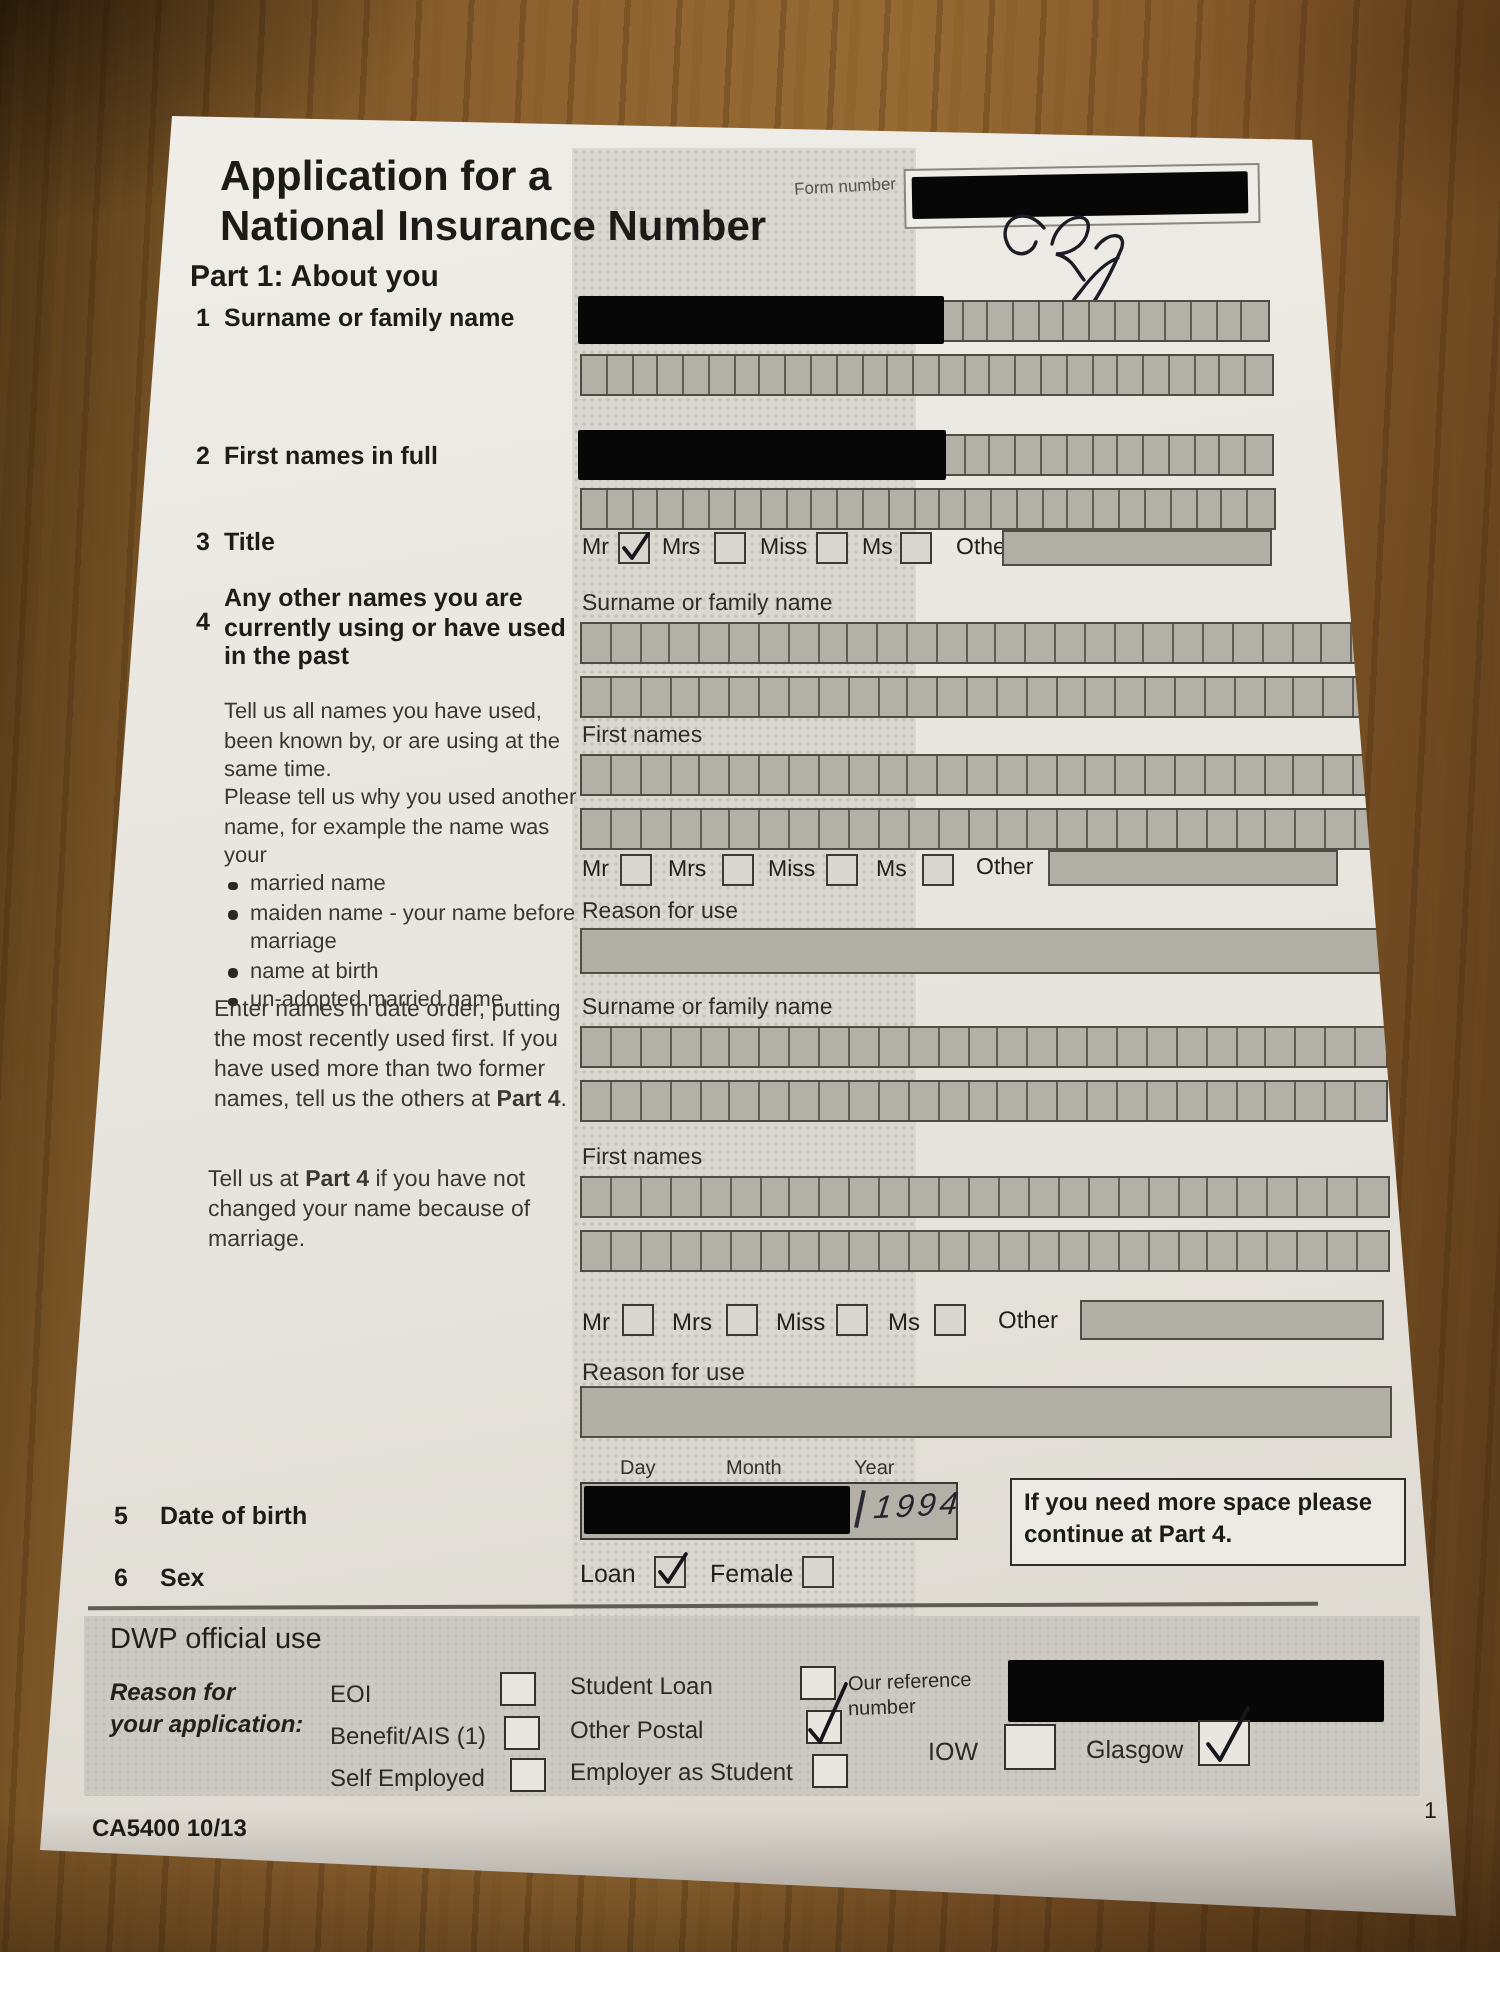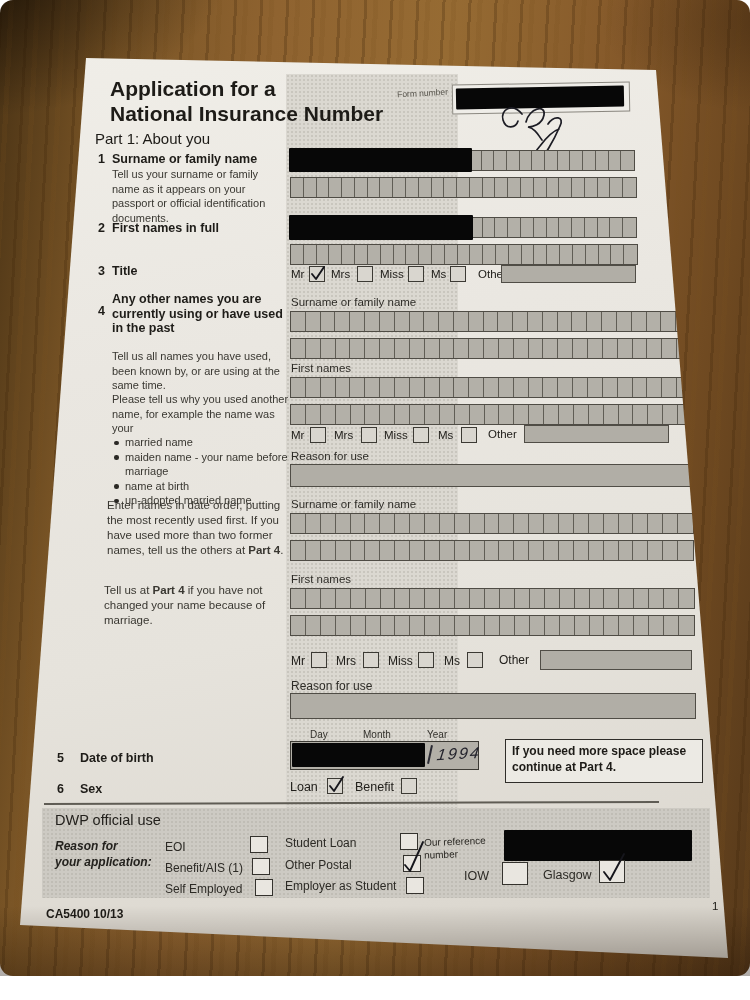--- a/index.html
+++ b/index.html
@@ -3,21 +3,20 @@
 <meta charset="utf-8">
 <style>
   html,body{margin:0;padding:0;}
   body{width:750px;height:1000px;overflow:hidden;font-family:"Liberation Sans",sans-serif;}
   .photo{position:relative;width:750px;height:976px;
     background:
       radial-gradient(ellipse 420px 260px at -3% -4%, rgba(10,5,0,.72), rgba(10,5,0,0) 60%),
       radial-gradient(ellipse 300px 160px at 104% 2%, rgba(30,15,2,.35), rgba(30,15,2,0) 60%),
       repeating-linear-gradient(93deg, rgba(60,35,8,.25) 0 3px, rgba(0,0,0,0) 3px 9px, rgba(120,80,30,.18) 9px 14px, rgba(0,0,0,0) 14px 26px),
       linear-gradient(97deg,#4a3315 0%,#7a5526 14%,#8f6330 32%,#966b33 52%,#85592a 72%,#6d4820 88%,#56391a 100%);
-    border-radius: 13px;
   }
   .photo::after{content:"";position:absolute;left:0;right:0;bottom:0;height:70px;
     background:linear-gradient(180deg,rgba(25,12,2,.0),rgba(25,12,2,.35));}
   .paper{position:absolute;inset:0;
     clip-path:polygon(86px 58px, 656px 70px, 728px 958px, 20px 925px);
     background:
       linear-gradient(170deg,#f1efe9 0%,#eae7e1 35%,#e6e3dc 62%,#ddd9d1 88%,#d3cfc6 100%);
     filter:drop-shadow(3px 8px 10px rgba(15,8,0,.55));
   }
   .txt{position:absolute;color:#2c2a25;}
@@ -59,25 +58,24 @@
     <div style="position:absolute;left:452px;top:83px;width:176px;height:28px;background:#efede8;border:1px solid #8a877f;transform:rotate(-1deg)">
       <div class="redact" style="left:3px;top:3px;width:168px;height:21px"></div>
     </div>
     <svg style="position:absolute;left:492px;top:100px;overflow:visible" width="90" height="75" viewBox="0 0 90 75">
       <g fill="none" stroke="#1c1c24" stroke-width="1.7" stroke-linecap="round">
         <path d="M30 14 C20 2 8 10 11 20 C14 30 24 28 26 21"></path>
         <path d="M34 22 C37 8 54 4 52 15 C50 25 40 27 36 27 C44 29 46 35 50 40"></path>
         <path d="M56 24 C62 15 73 16 68 26 C62 40 52 58 44 64 C37 69 40 55 48 46 C54 38 61 31 67 29"></path>
       </g>
     </svg>
-    <div class="txt" style="left:95px;top:130px;font-size:15px;font-weight:normal;color:#1d1b17">Part 1: About you</div>
+    <div class="txt" style="left:95px;top:130px;font-size:15px;font-weight:bold;color:#1d1b17">Part 1: About you</div>
 
     <div class="txt qnum" style="left:98px;top:152px">1</div>
     <div class="txt qlbl" style="left:112px;top:152px">Surname or family name</div>
-    <div class="txt help" style="left:112px;top:167px;width:172px">Tell us your surname or family name as it appears on your passport or official identification documents.</div>
     <div class="charrow" style="left:290px;top:150px;width:345px">
         <div class="cell"></div>
         <div class="cell"></div>
         <div class="cell"></div>
         <div class="cell"></div>
         <div class="cell"></div>
         <div class="cell"></div>
         <div class="cell"></div>
         <div class="cell"></div>
         <div class="cell"></div>
@@ -505,21 +503,21 @@
     </div>
 
     <div class="txt qnum" style="left:57px;top:782px">6</div>
     <div class="txt qlbl" style="left:80px;top:782px">Sex</div>
     <div class="txt" style="left:290px;top:780px;font-size:12.5px;color:#22201c">Loan</div>
     <span class="cb" style="left:327px;top:778px">
       <svg class="tick" width="14" height="14" viewBox="0 0 14 14">
           <path d="M2 7 L6 12 L15 -2"></path>
         </svg>
     </span>
-    <div class="txt" style="left:355px;top:780px;font-size:12.5px;color:#22201c">Benefit</div>
+    <div class="txt" style="left:355px;top:780px;font-size:12.5px;color:#22201c">Female</div>
     <span class="cb" style="left:401px;top:778px"></span>
 
     <div style="position:absolute;left:44px;top:802px;width:615px;height:2px;background:#5f5c54;transform:rotate(-0.2deg)"></div>
     <div class="dwpband" style="left:42px;top:808px;width:668px;height:90px"></div>
 
     <div class="txt" style="left:55px;top:812px;font-size:14.5px;color:#23211d">DWP official use</div>
     <div class="txt" style="left:55px;top:839px;font-size:12px;font-weight:bold;font-style:italic;color:#23211d">Reason for</div>
     <div class="txt" style="left:55px;top:855px;font-size:12px;font-weight:bold;font-style:italic;color:#23211d">your application:</div>
 
     <div class="txt" style="left:165px;top:840px;font-size:12px">EOI</div>

